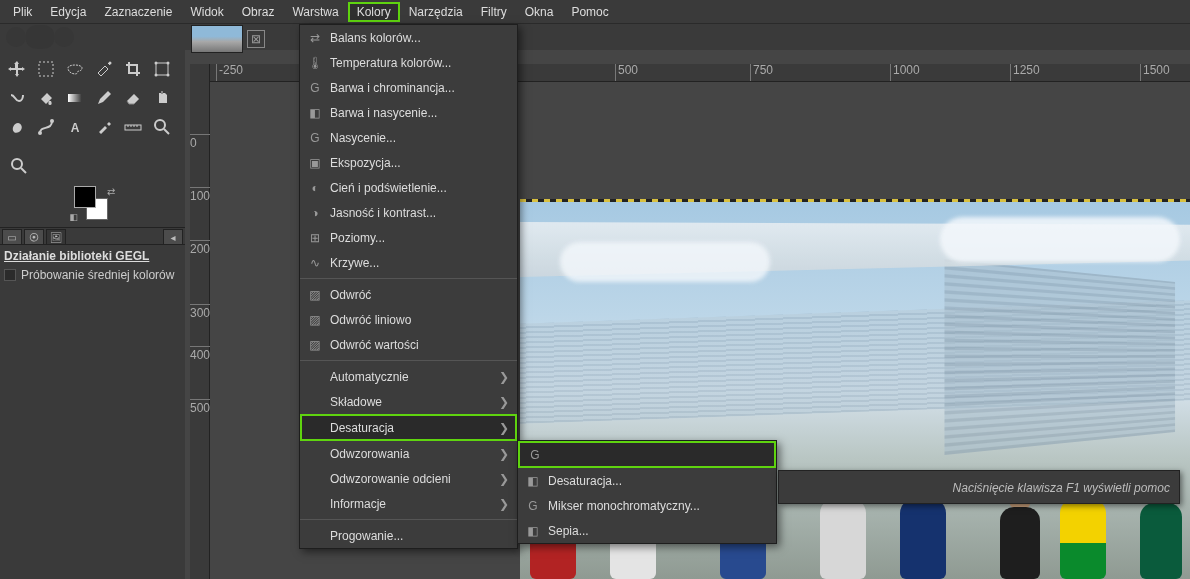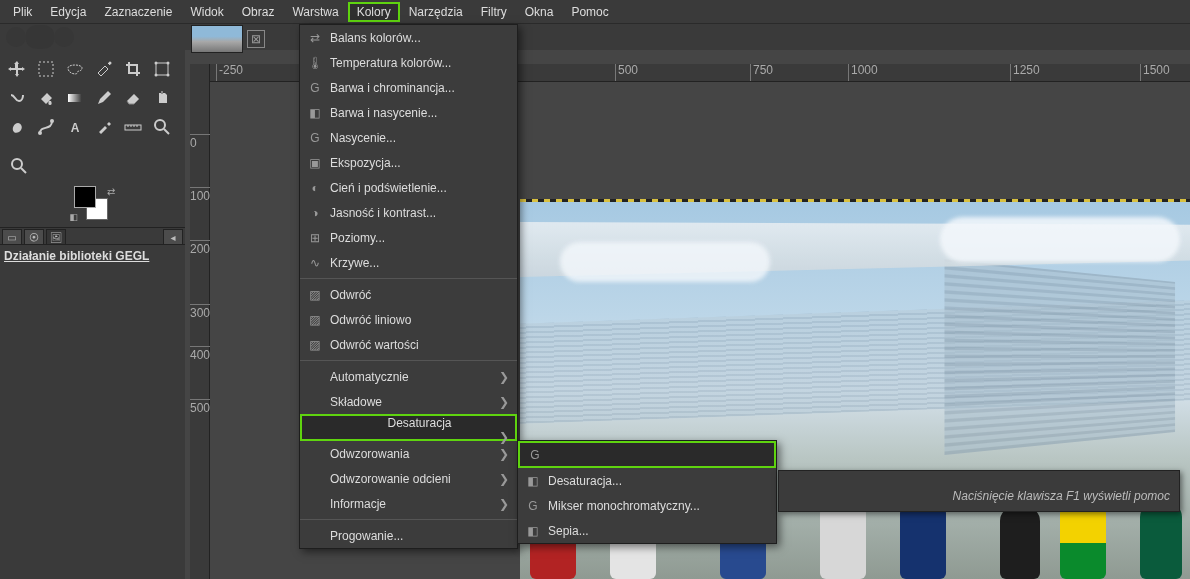--- a/index.html
+++ b/index.html
@@ -44,27 +44,27 @@
 .person { position:absolute; bottom:0; }
 .torso { width:46px; height:80px; border-radius:14px 14px 6px 6px; }
 .head { width:22px; height:22px; background:#caa17b; border-radius:50%; margin:0 auto -4px; }
 .canvas-top-border { position:absolute; left:520px; right:0; top:199px; height:3px; background:repeating-linear-gradient(90deg,#d8c040 0 6px,#222 6px 12px); }
 
 .dropdown { position:absolute; left:299px; top:24px; width:219px; background:#3c3c3c; border:1px solid #1e1e1e; box-shadow:3px 3px 8px rgba(0,0,0,0.5); z-index:20; }
 .mi { height:25px; display:flex; align-items:center; padding:0 8px 0 30px; position:relative; color:#ddd; cursor:pointer; }
 .mi .ico { position:absolute; left:7px; width:16px; text-align:center; font-size:12px; color:#999; }
 .mi .arr { margin-left:auto; color:#999; }
 .mi.sep { height:1px; background:#555; margin:3px 0; padding:0; }
-.mi.hl { border:2px solid #5fd40f; background:#2a2a2a; height:27px; padding:0 6px 0 28px;flex-direction:column; }
+.mi.hl { border:2px solid #5fd40f; background:#2a2a2a; height:27px; padding:0 6px 0 28px; }
 
 .submenu { position:absolute; left:517px; top:440px; width:260px; background:#3c3c3c; border:1px solid #1e1e1e; box-shadow:3px 3px 8px rgba(0,0,0,0.5); z-index:25; }
 .submenu .mi.hl2 { border:2px solid #5fd40f; background:#2a2a2a; height:27px; }
 
 .tooltip { position:absolute; left:778px; top:470px; width:402px; background:#3b3b3b; border:1px solid #222; padding:7px 9px; color:#ddd; font-size:12px; line-height:1.35; z-index:30; box-shadow:2px 2px 6px rgba(0,0,0,0.5); }
-.tooltip .hint { font-style:italic; color:#bbb; text-align:right; margin-top:10px; }
+.tooltip .hint { font-style:italic; color:#bbb; text-align:right; margin-top:2px; }
 
 svg { display:block; }
 </style>
 </head>
 <body>
 
 <div class="menubar">
   <span class="menuitem">Plik</span>
   <span class="menuitem">Edycja</span>
   <span class="menuitem">Zaznaczenie</span>
@@ -215,29 +215,33 @@
     <div class="mini">◧</div>
   </div>
 
   <div class="dockhdr">
     <div class="dockbtn">▭</div>
     <div class="dockbtn">⦿</div>
     <div class="dockbtn" style="background:#353535">🖼</div>
     <div class="dockbtn" style="margin-left:auto">◂</div>
   </div>
   <div class="docklabel">Działanie biblioteki GEGL</div>
+  <div class="dockrow">
+      <span class="chk"></span>
+      <span>Próbowanie średniej kolorów</span>
+    </div>
 </div>
 
 <div class="ruler-h">
   <span class="tick" style="left:6px">-250</span>
   <span class="tick" style="left:140px">0</span>
   <span class="tick" style="left:275px">250</span>
   <span class="tick" style="left:405px">500</span>
   <span class="tick" style="left:540px">750</span>
-  <span class="tick" style="left:638px">1000</span>
+  <span class="tick" style="left:680px">1000</span>
   <span class="tick" style="left:800px">1250</span>
   <span class="tick" style="left:930px">1500</span>
 </div>
 <div class="ruler-v">
   <span class="tick" style="top:70px">0</span>
   <span class="tick" style="top:123px">100</span>
   <span class="tick" style="top:176px">200</span>
   <span class="tick" style="top:240px">300</span>
   <span class="tick" style="top:282px">400</span>
   <span class="tick" style="top:335px">500</span>

